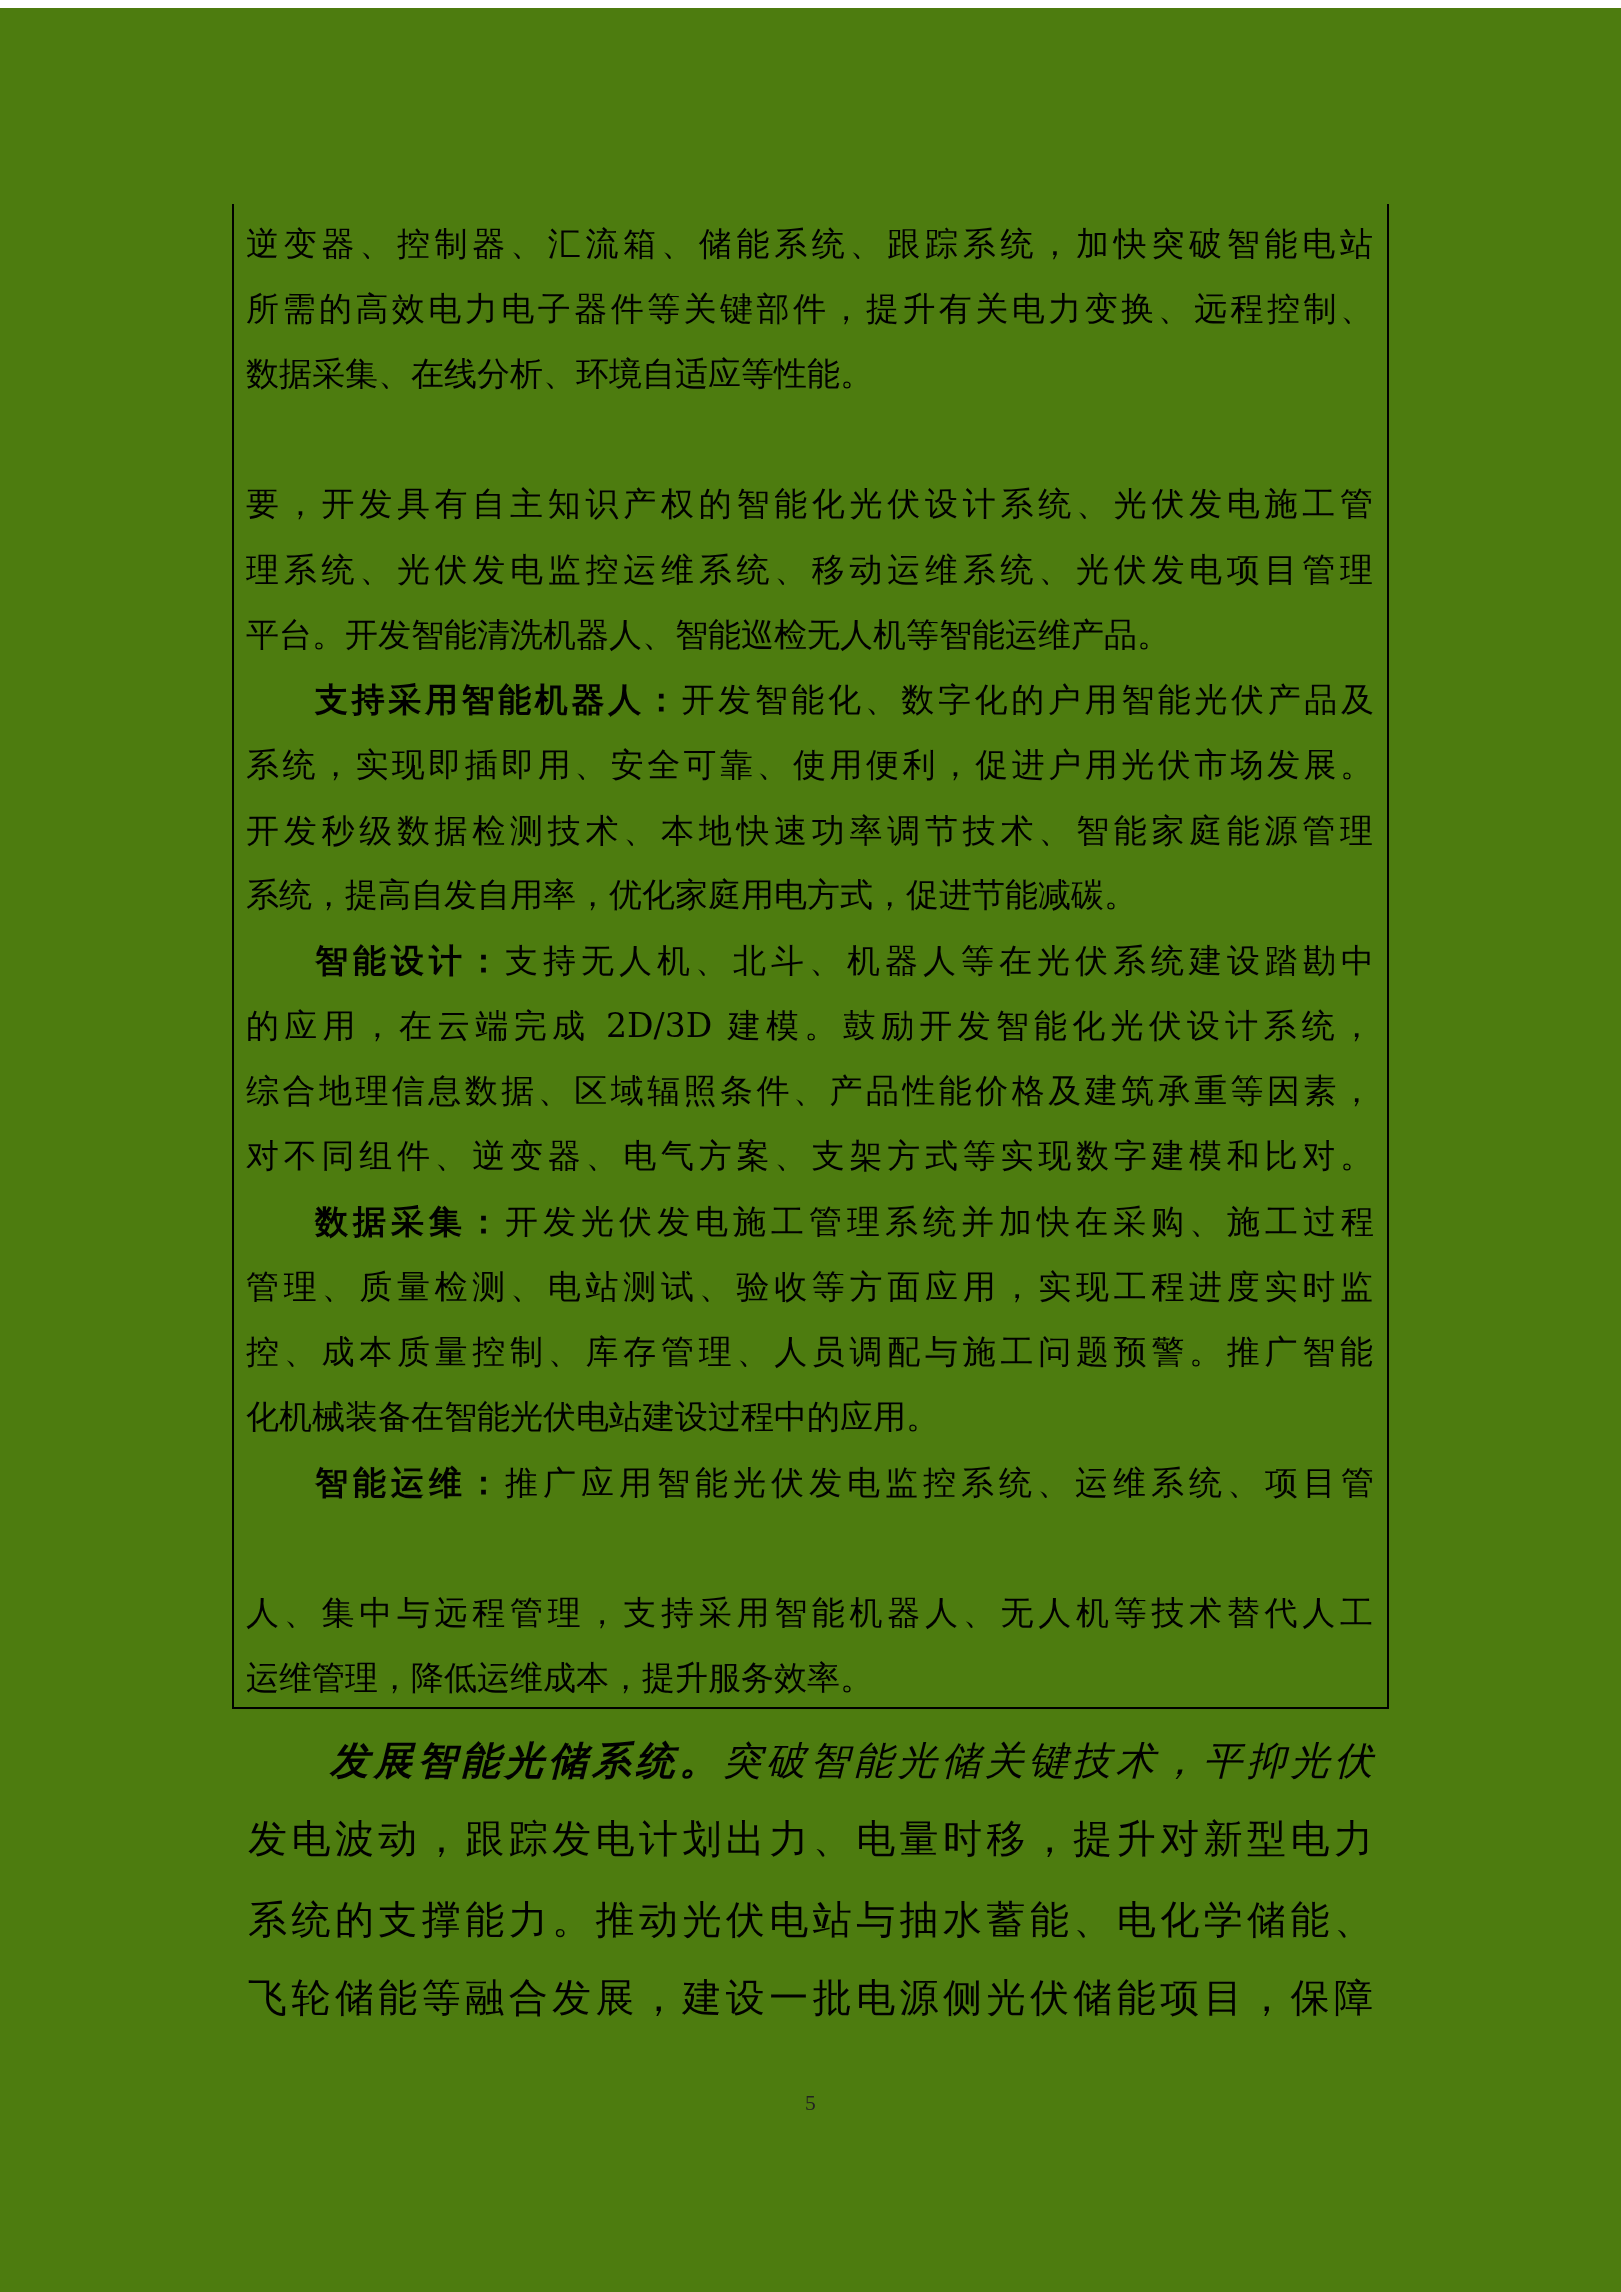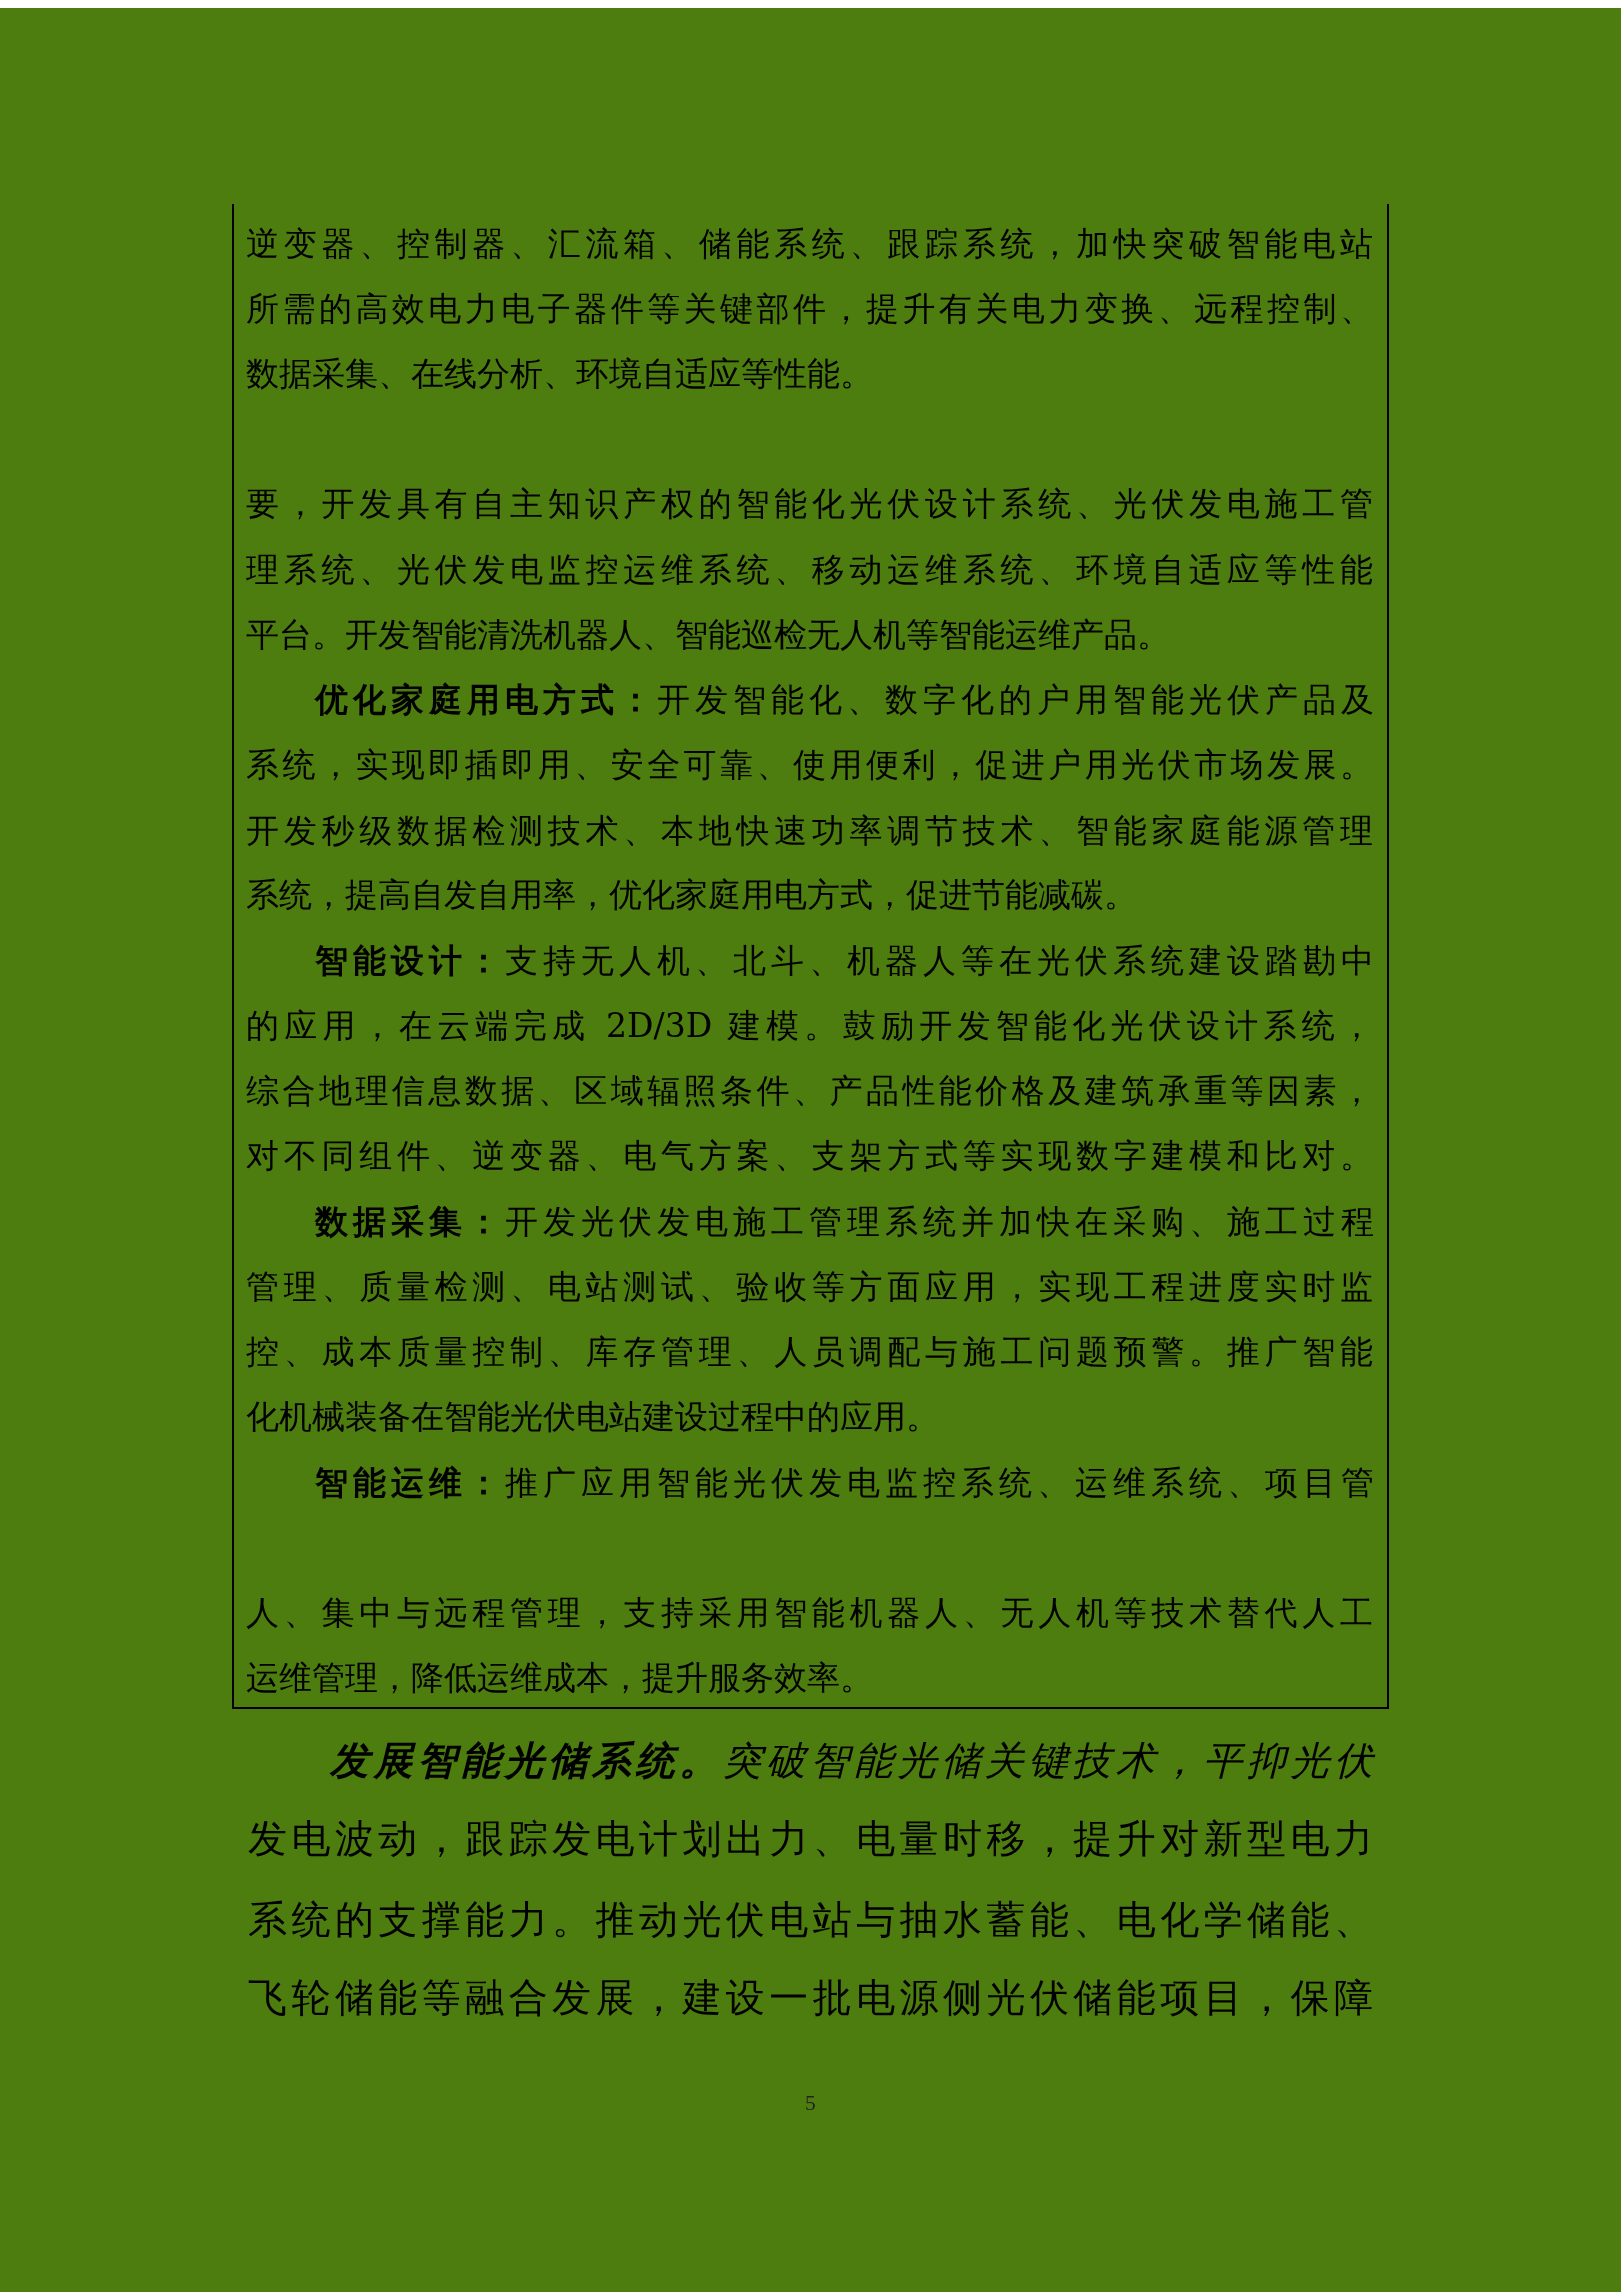--- a/index.html
+++ b/index.html
@@ -88,25 +88,25 @@
 
 <div class="page">
 
   <div class="box"></div>
 
   <div class="line box-line" style="top:216px">逆变器、控制器、汇流箱、储能系统、跟踪系统，加快突破智能电站</div>
   <div class="line box-line" style="top:281px">所需的高效电力电子器件等关键部件，提升有关电力变换、远程控制、</div>
   <div class="line box-line last" style="top:346px">数据采集、在线分析、环境自适应等性能。</div>
 
   <div class="line box-line" style="top:476px">要，开发具有自主知识产权的智能化光伏设计系统、光伏发电施工管</div>
-  <div class="line box-line" style="top:542px">理系统、光伏发电监控运维系统、移动运维系统、环境自适应等性能</div>
+  <div class="line box-line" style="top:542px">理系统、光伏发电监控运维系统、移动运维系统、光伏发电项目管理</div>
   <div class="line box-line last" style="top:607px">平台。开发智能清洗机器人、智能巡检无人机等智能运维产品。</div>
 
   <div class="line box-line indent" style="top:672px">
-    <span class="b">优化家庭用电方式：</span><span>开发智能化、数字化的户用智能光伏产品及</span>
+    <span class="b">支持采用智能机器人：</span><span>开发智能化、数字化的户用智能光伏产品及</span>
   </div>
   <div class="line box-line" style="top:737px">系统，实现即插即用、安全可靠、使用便利，促进户用光伏市场发展。</div>
   <div class="line box-line" style="top:803px">开发秒级数据检测技术、本地快速功率调节技术、智能家庭能源管理</div>
   <div class="line box-line last" style="top:867px">系统，提高自发自用率，优化家庭用电方式，促进节能减碳。</div>
 
   <div class="line box-line indent" style="top:933px">
     <span class="b">智能设计：</span><span>支持无人机、北斗、机器人等在光伏系统建设踏勘中</span>
   </div>
   <div class="line box-line" style="top:998px">的应用，在云端完成 2D/3D 建模。鼓励开发智能化光伏设计系统，</div>
   <div class="line box-line" style="top:1063px">综合地理信息数据、区域辐照条件、产品性能价格及建筑承重等因素，</div>

